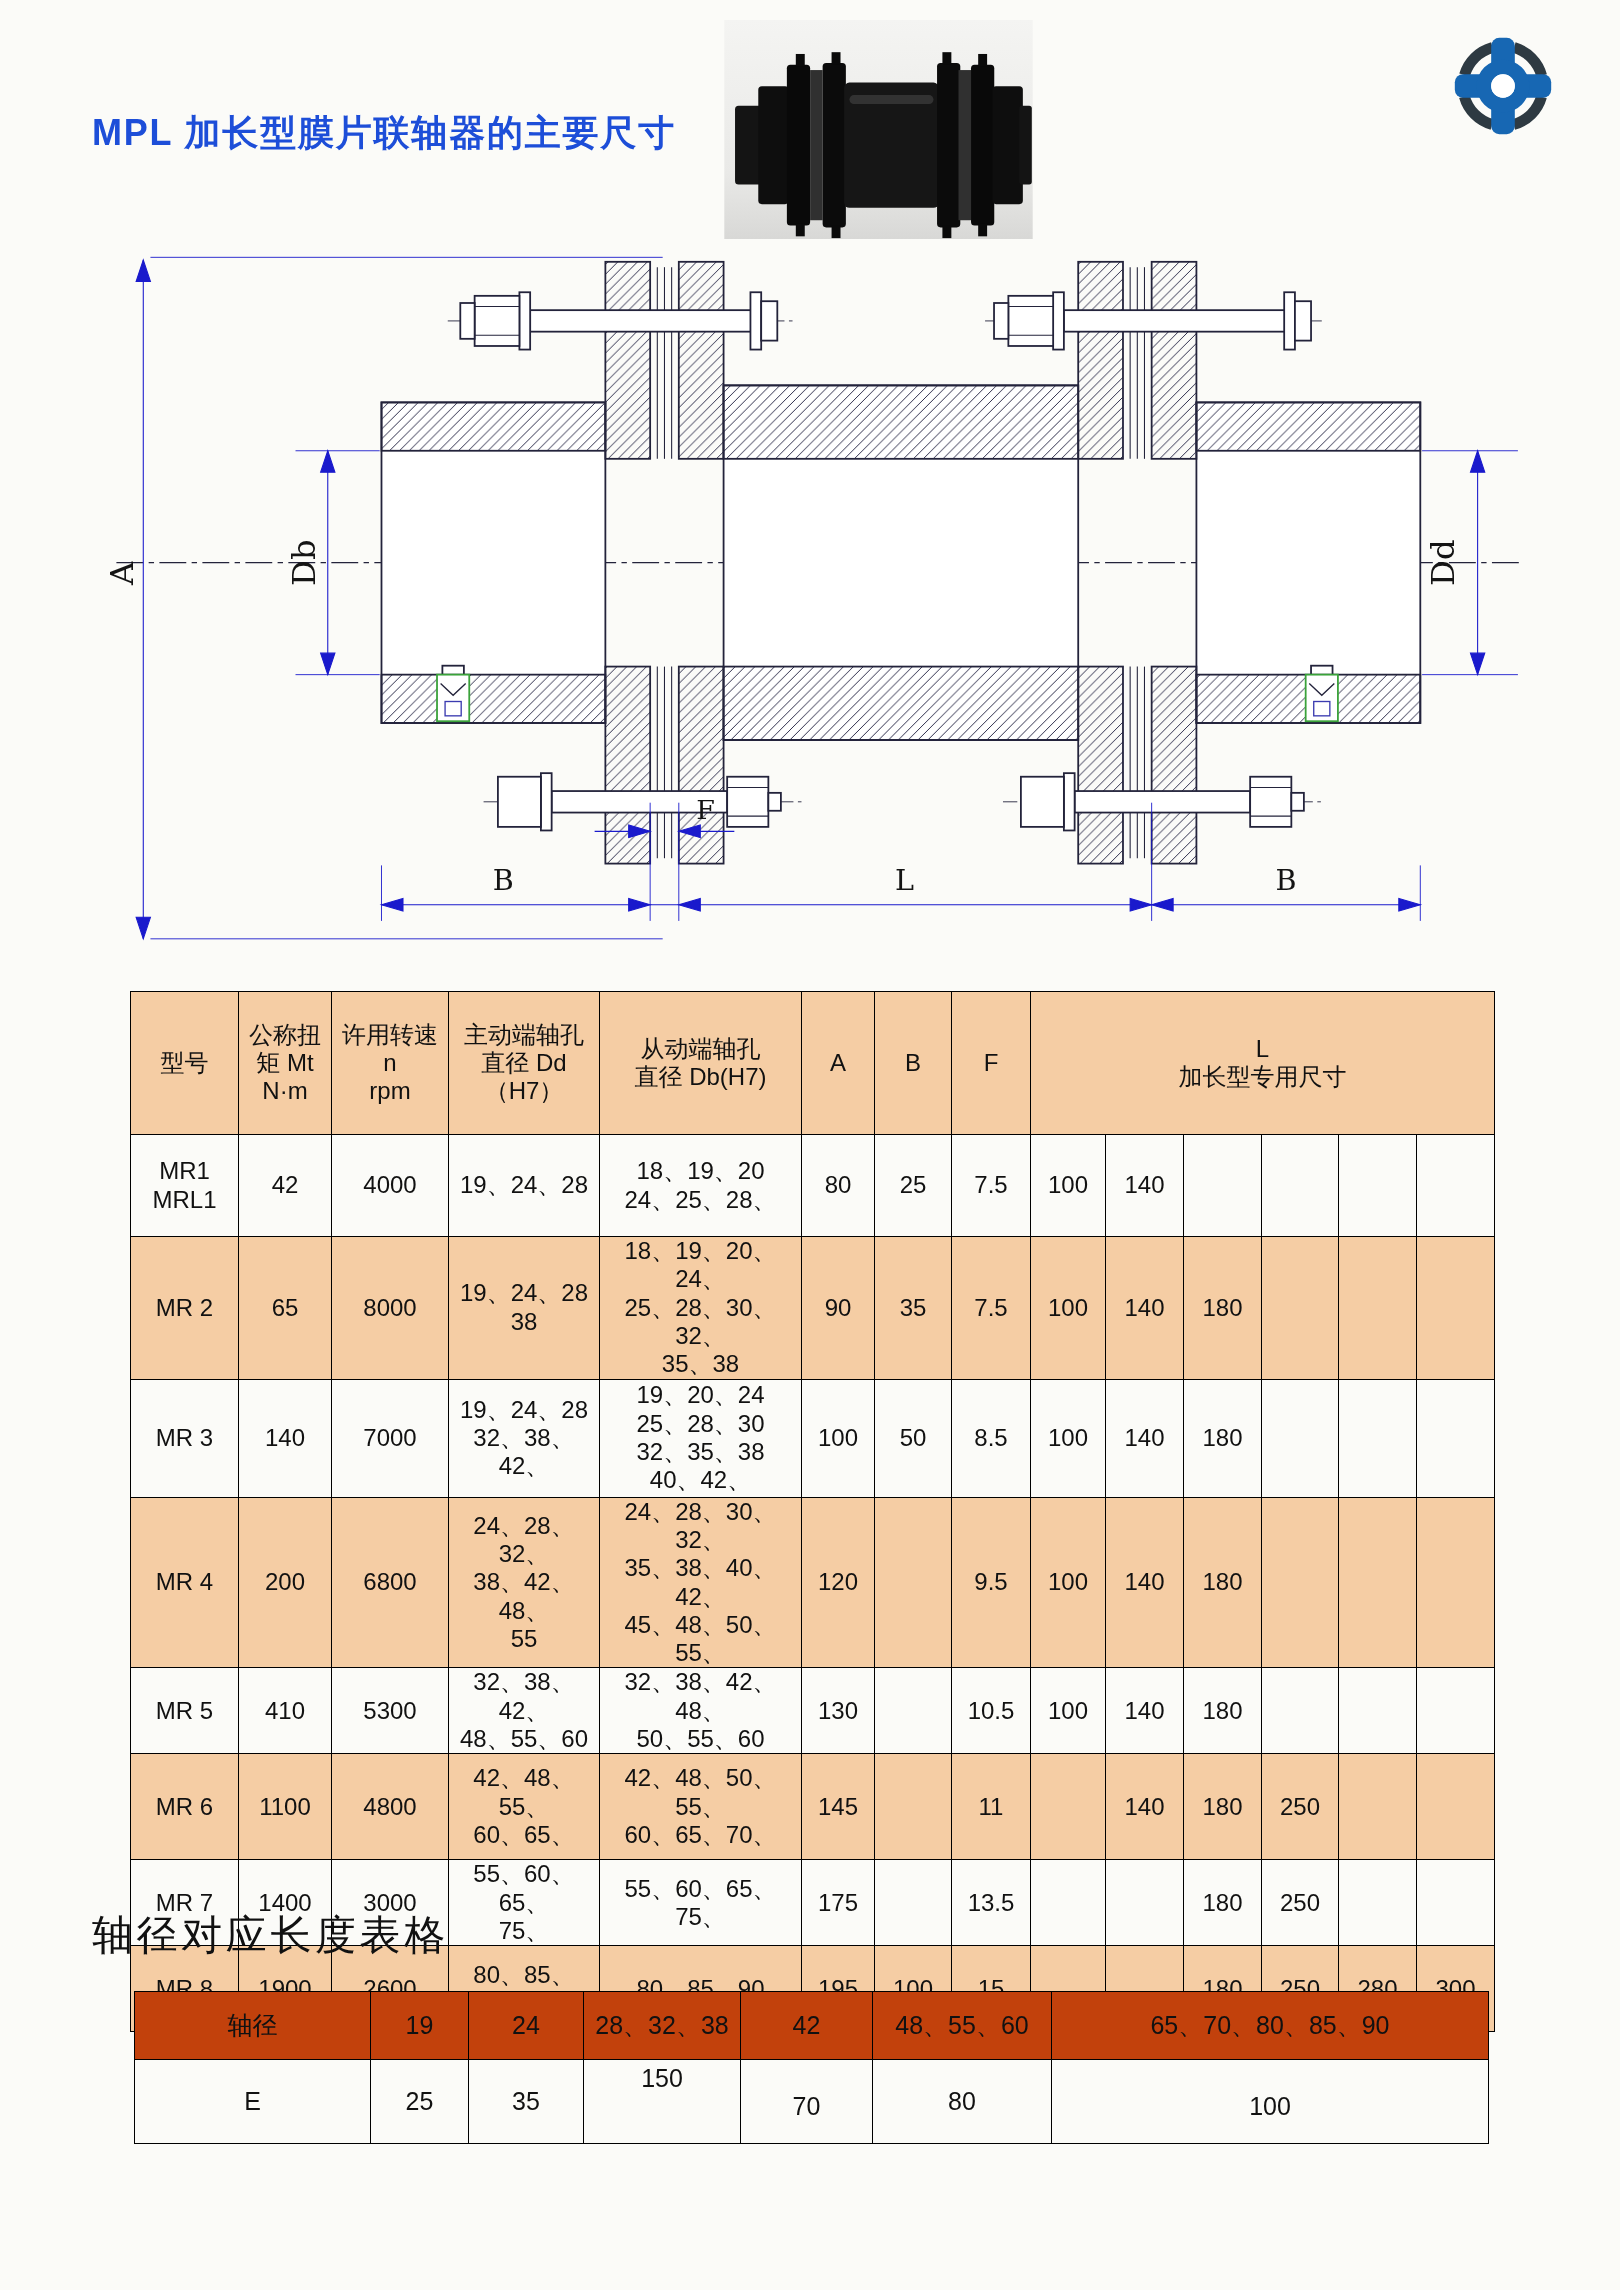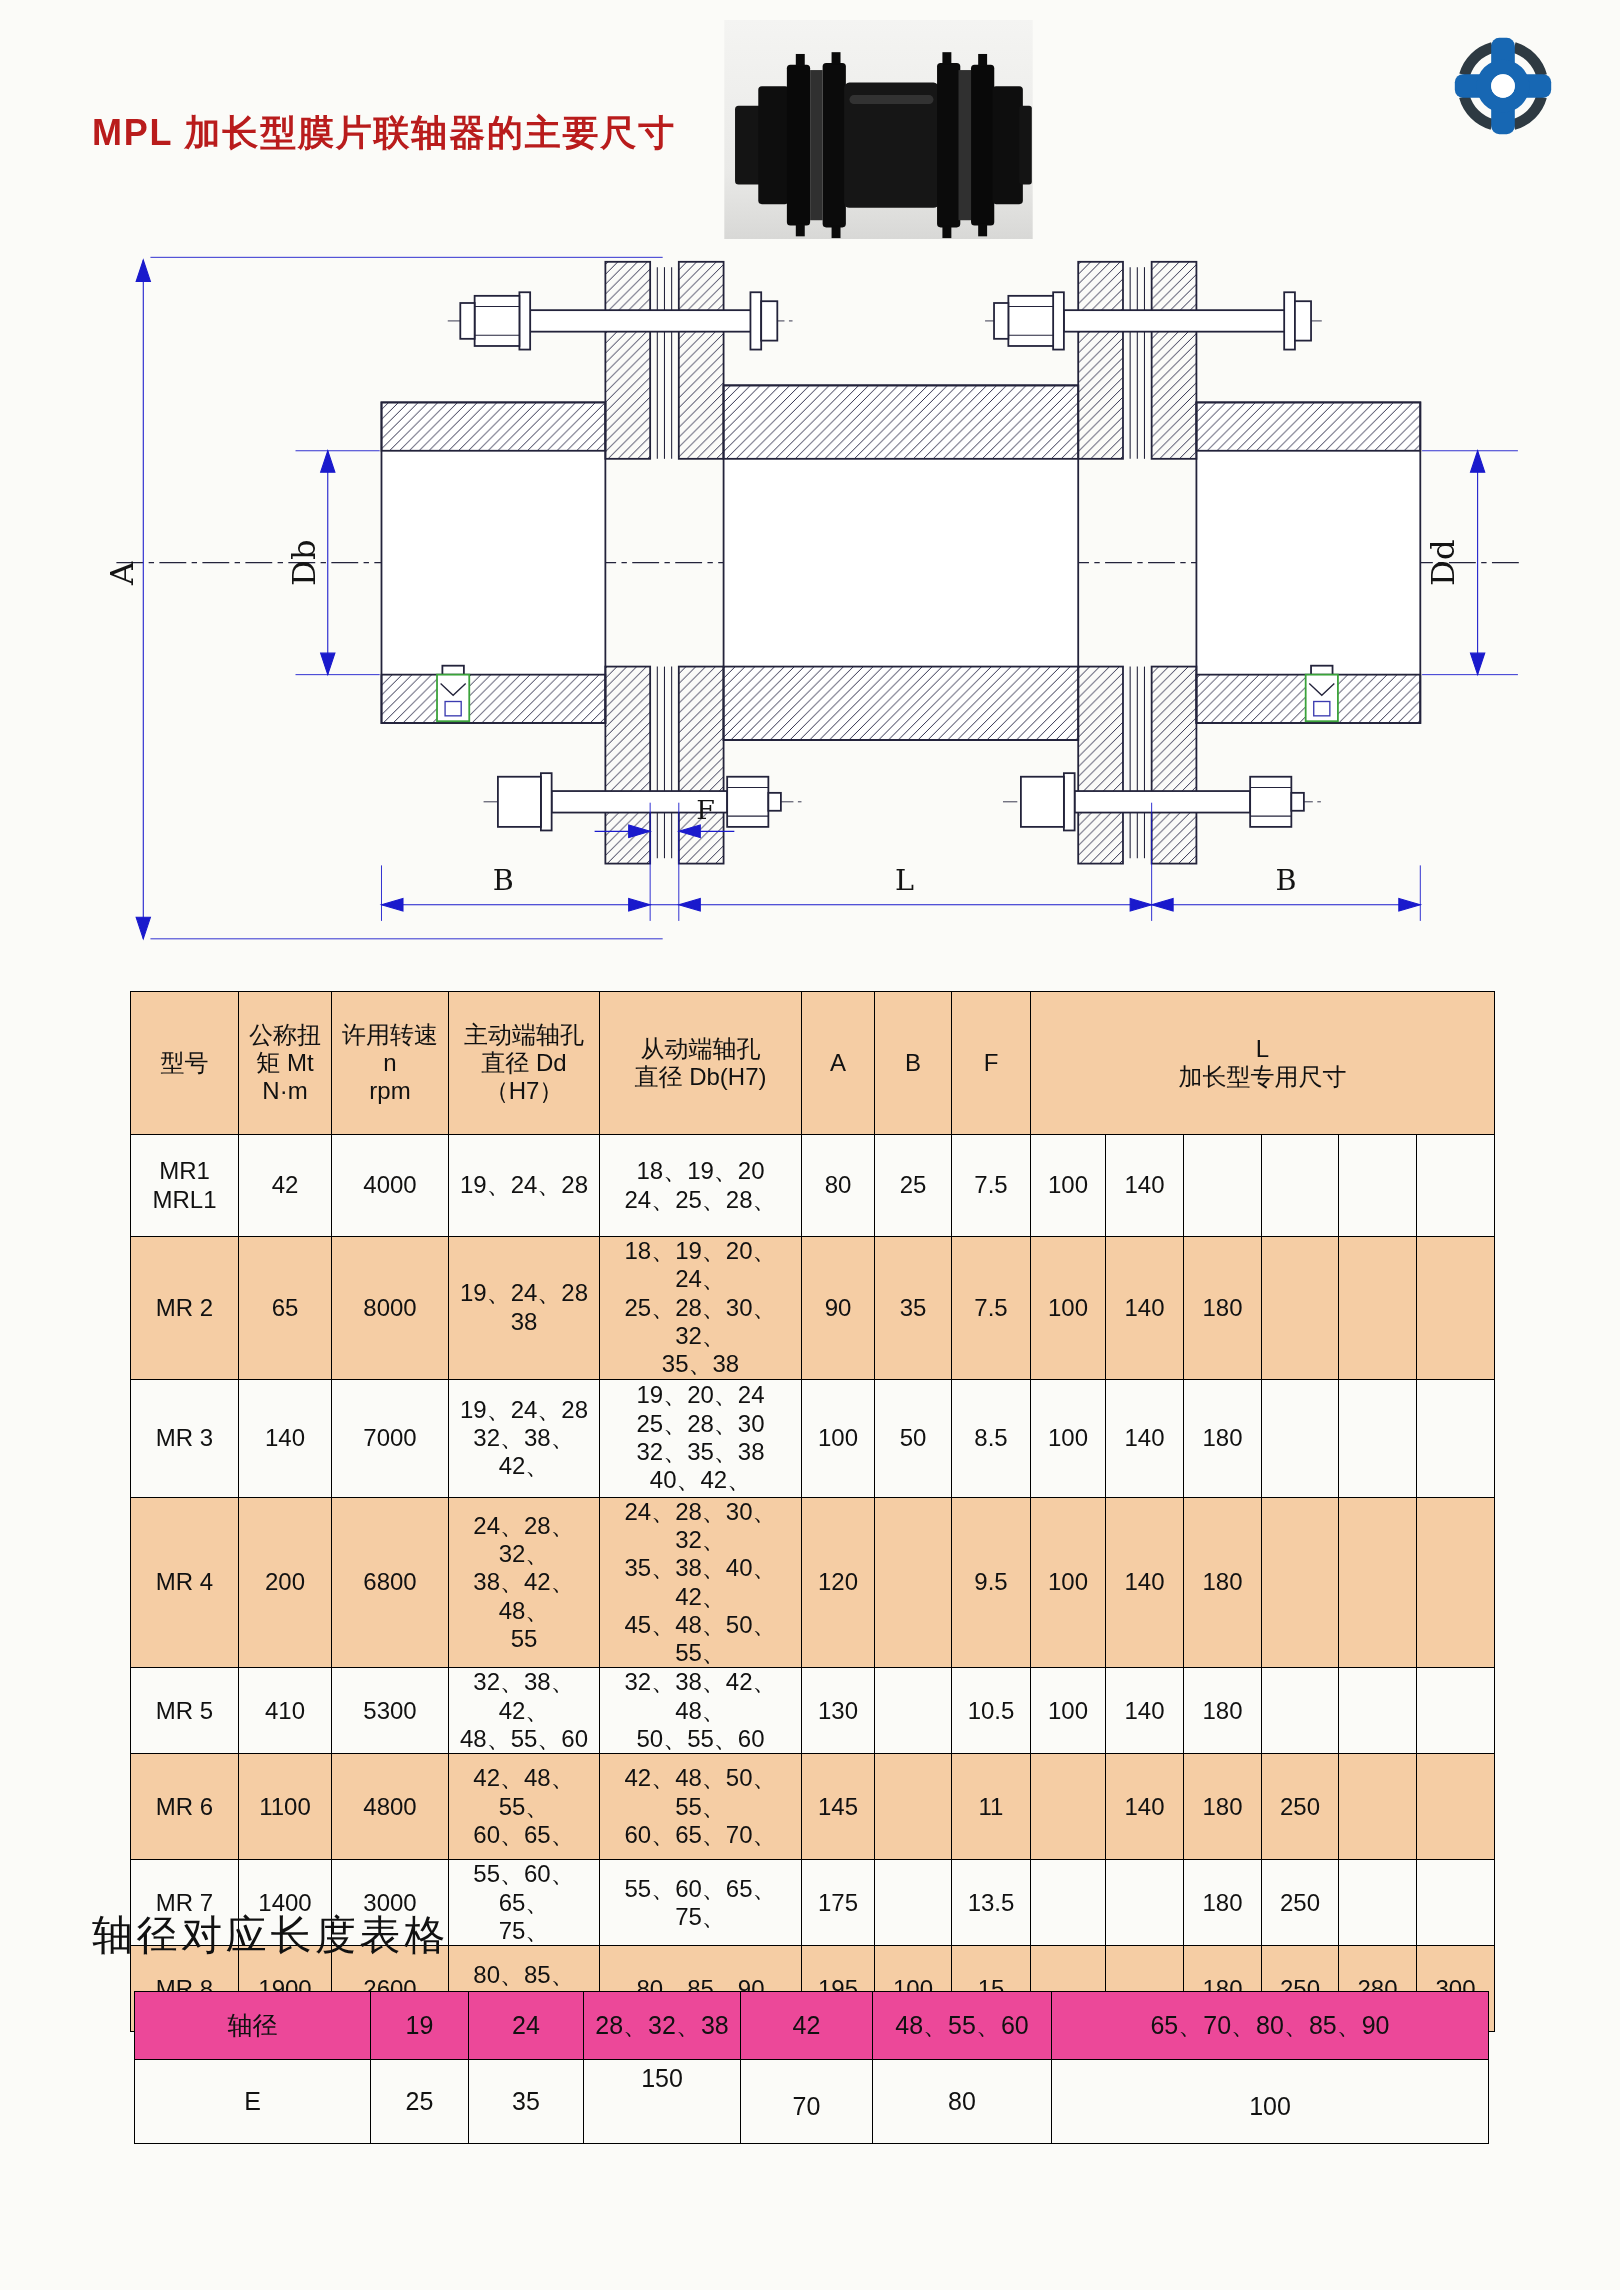--- a/index.html
+++ b/index.html
@@ -1,34 +1,34 @@
 <!DOCTYPE html>
 <html style="font-size:14.3px"><head>
 <meta charset="utf-8">
 <style>
   html,body{margin:0;padding:0;}
   body{width:1620px;height:2291px;position:relative;background:#fbfbf8;
        font-family:"Liberation Sans","DejaVu Sans",sans-serif;color:#111;}
   .page-title{position:absolute;left:92px;top:109px;font-size:36px;font-weight:bold;
-       color:#b91c1c;letter-spacing:1.8px;white-space:nowrap;}
+       color:#1d4ed8;letter-spacing:1.8px;white-space:nowrap;}
   .photo{position:absolute;left:724px;top:19.7px;}
   .logo{position:absolute;left:1453px;top:36px;}
   .drawing{position:absolute;left:0;top:249px;}
   
   table{border-collapse:collapse;table-layout:fixed;}
   td,th{border:1.8px solid #000;text-align:center;vertical-align:middle;
         white-space:pre-line;padding:0;font-weight:normal;line-height:1.18;}
   .main-table{position:absolute;left:130px;top:991px;width:1364px;font-size:24px;}
   .main-table th{background:#f5cda4;font-size:24px;}
   .alt td{background:#f5cda4;margin-top:44px;}
   
   .len-title{position:absolute;left:92px;top:1908px;font-size:41px;color:#111;
        font-family:Liberation Sans, sans-serif;font-weight:500;letter-spacing:3.6px;}
   .len-table{position:absolute;left:134px;top:1991px;width:1352px;font-size:25px;}
-  .len-table .hd td{background:#ec4899;}
+  .len-table .hd td{background:#c2410c;}
   .v-top{vertical-align:top;padding-top:4px;}
   .v-bot{vertical-align:bottom;padding-bottom:22px;}
 </style>
 </head>
 <body>
 
 <div class="page-title">MPL 加长型膜片联轴器的主要尺寸</div>
 
 <svg class="photo" width="309" height="219" viewBox="0 0 345 245">
   <defs>

